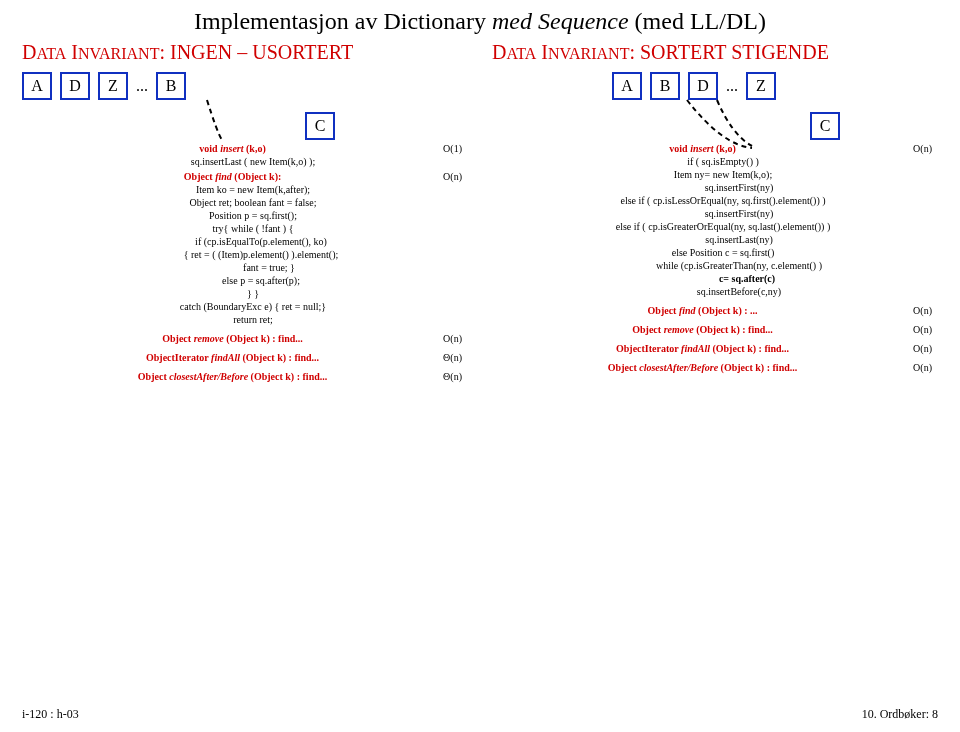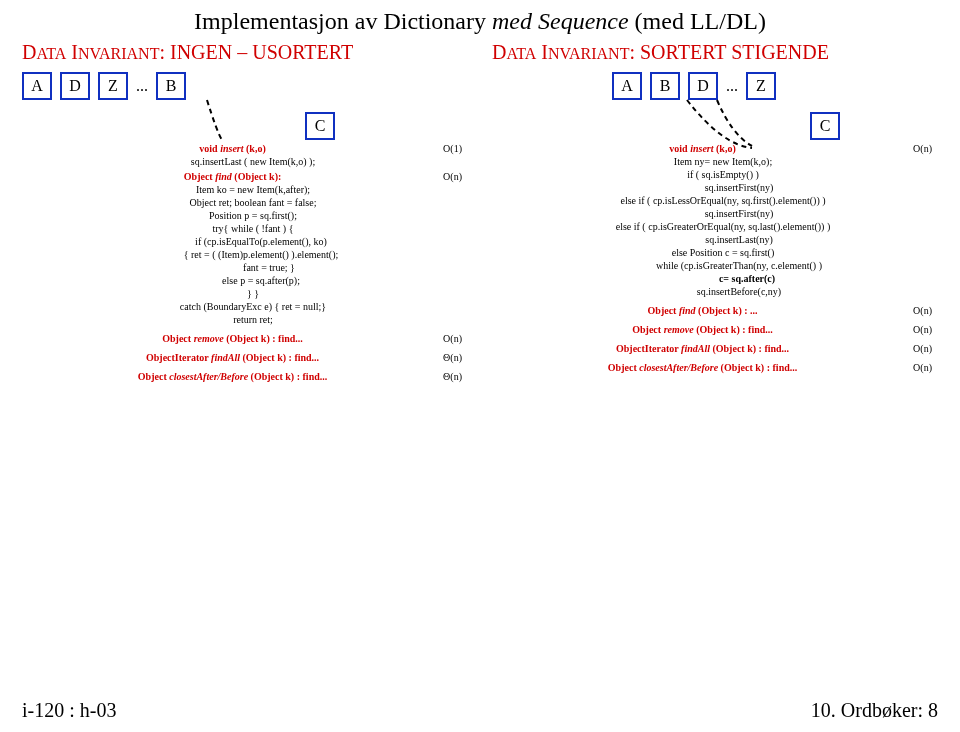--- a/index.html
+++ b/index.html
@@ -82,21 +82,21 @@
   }
   .c-wrap-left { padding-left: 150px; }
   .c-wrap-right { padding-left: 220px; }
   .footer {
     position: absolute;
     bottom: 10px;
     left: 22px;
     right: 22px;
     display: flex;
     justify-content: space-between;
-    font-size: 20px;
+    font-size: 12px;
   }
 </style>
 </head>
 <body>
 
 <div class="title">
   <span>Implementasjon av Dictionary</span>
   <span> </span>
   <span class="ital">med Sequence</span>
   <span> </span>
@@ -181,22 +181,22 @@
 
     <div class="c-wrap c-wrap-right">
       <span class="node-c">C</span>
     </div>
 
     <div class="code-block">
       <div>
         <span class="redbold">void </span><span class="redital">insert</span><span class="redbold"> (k,o)</span>
         <span class="bigo">O(n)</span>
       </div>
+      <div class="indent1">if ( sq.isEmpty() )</div>
       <div class="indent1">Item ny= new Item(k,o);</div>
-      <div class="indent1">if ( sq.isEmpty() )</div>
       <div class="indent3">sq.insertFirst(ny)</div>
       <div class="indent1">else if ( cp.isLessOrEqual(ny, sq.first().element()) )</div>
       <div class="indent3">sq.insertFirst(ny)</div>
       <div class="indent1">else if ( cp.isGreaterOrEqual(ny, sq.last().element()) )</div>
       <div class="indent3">sq.insertLast(ny)</div>
       <div class="indent1">else Position c = sq.first()</div>
       <div class="indent3">while (cp.isGreaterThan(ny, c.element() )</div>
       <div class="indent4">c= sq.after(c)</div>
       <div class="indent3">sq.insertBefore(c,ny)</div>
 

